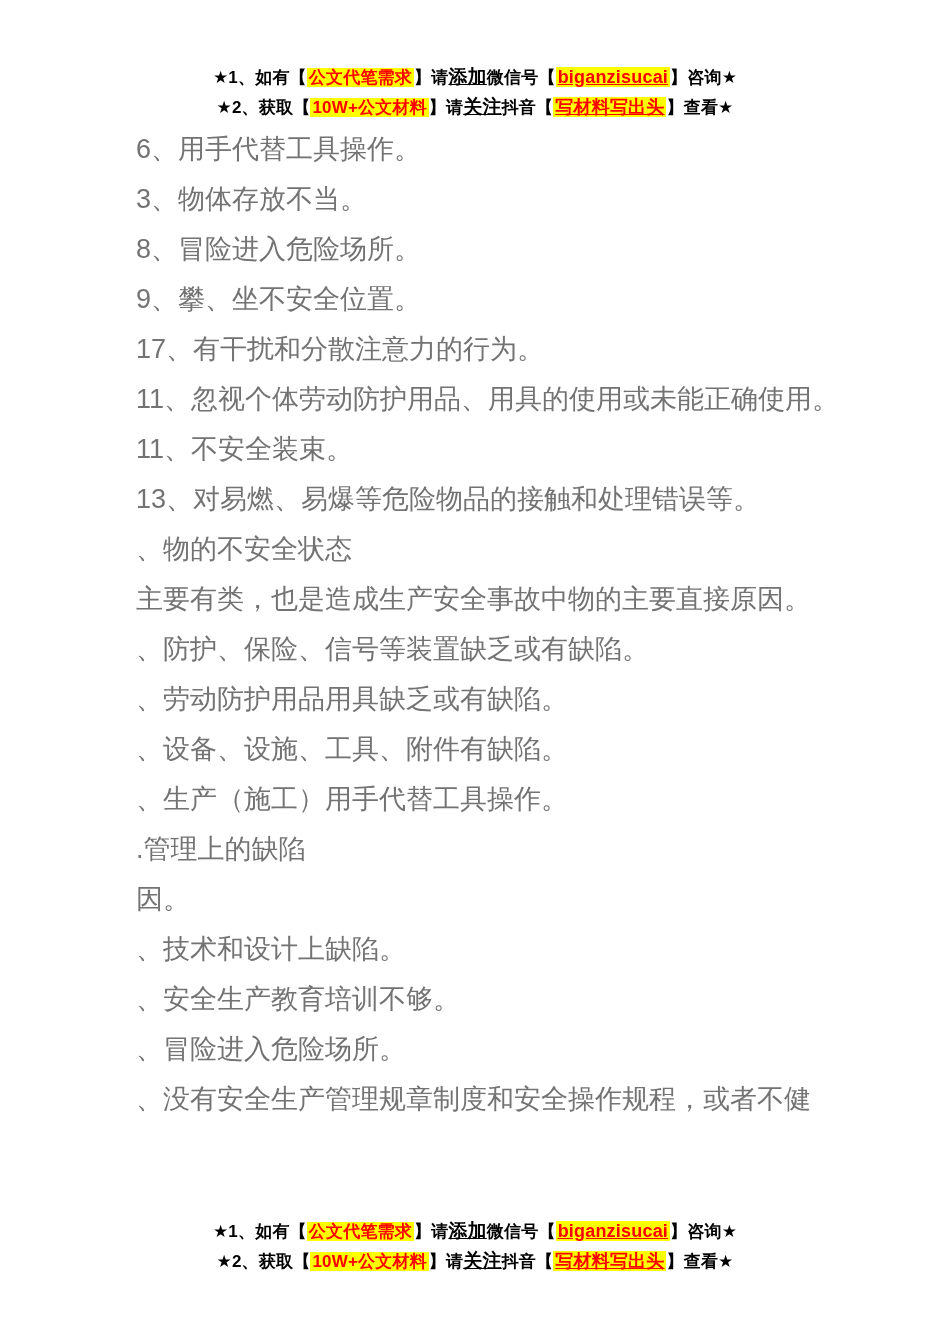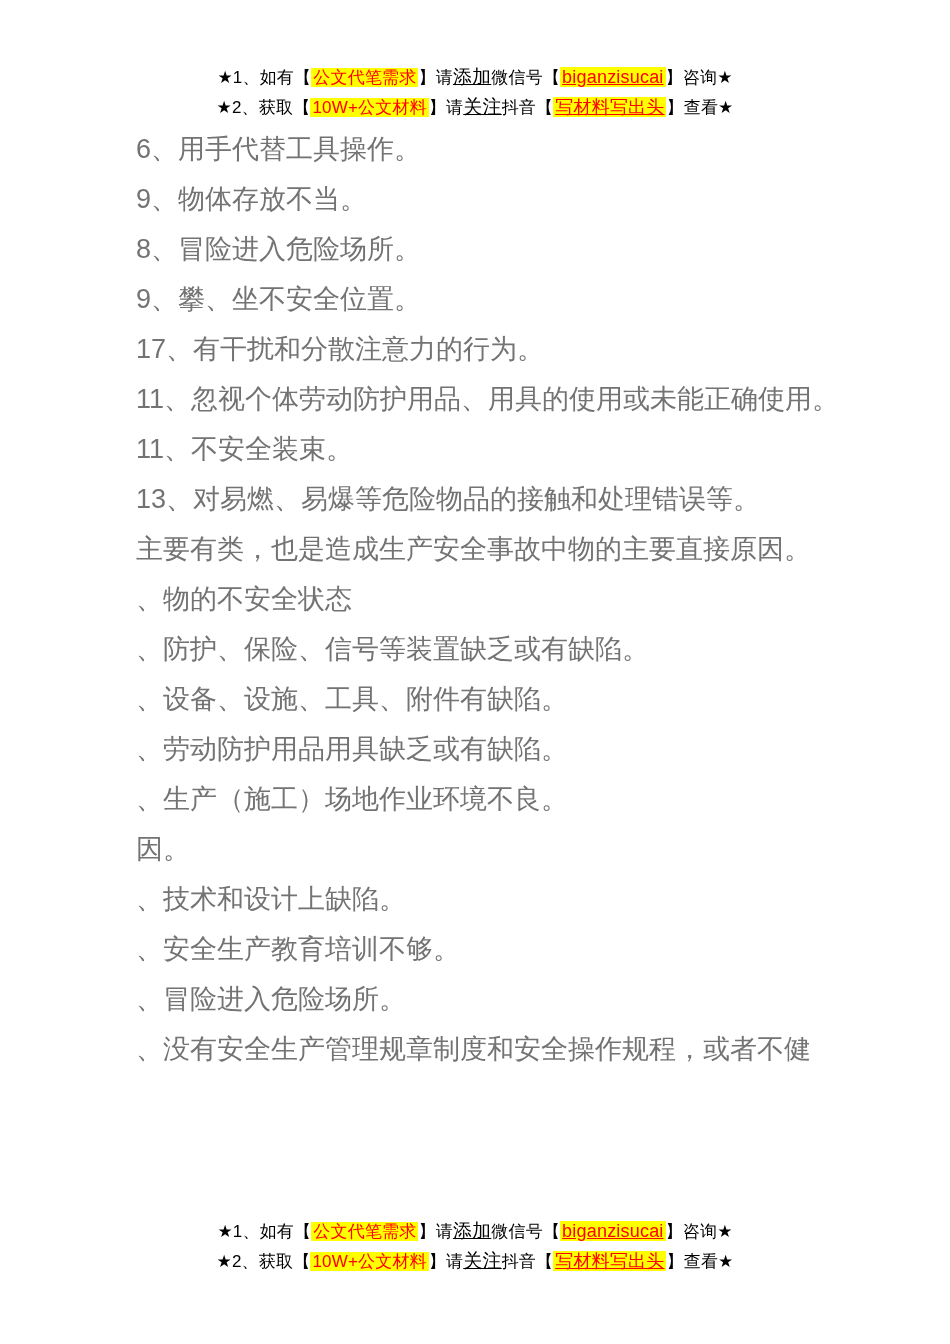--- a/index.html
+++ b/index.html
@@ -8,21 +8,21 @@
     width:950px;height:1344px;
     background:#ffffff;
     overflow:hidden;
     font-family:"Liberation Sans","DejaVu Sans",sans-serif;
     color:#000000;
   }
   
   .promo{
     position:absolute;left:0;width:100%;
     text-align:center;
-    font-weight:400;
+    font-weight:700;
     font-size:17px;
     line-height:29px;
     color:#000000;
     letter-spacing:0.2px;
   }
   .promo.top{top:62px;}
   .promo.bottom{top:1216px;}
   .promo-line{white-space:nowrap;}
   .hl{
     background:#ffff00;
@@ -65,33 +65,34 @@
     <div class="promo-line">
       <span>★1、如有【</span><span class="hl">公文代笔需求</span><span>】请</span><span class="ul">添加</span><span>微信号【</span><span class="hl-u">biganzisucai</span><span>】咨询★</span>
     </div>
     <div class="promo-line">
       <span>★2、获取【</span><span class="hl">10W+公文材料</span><span>】请</span><span class="ul">关注</span><span>抖音【</span><span class="hl-u">写材料写出头</span><span>】查看★</span>
     </div>
   </div>
 
   <main class="doc-body">
       <div class="body-line">6、用手代替工具操作。</div>
-      <div class="body-line">9、物体存放不当。</div>
+      <div class="body-line">3、物体存放不当。</div>
       <div class="body-line">8、冒险进入危险场所。</div>
       <div class="body-line">9、攀、坐不安全位置。</div>
       <div class="body-line">17、有干扰和分散注意力的行为。</div>
       <div class="body-line">11、忽视个体劳动防护用品、用具的使用或未能正确使用。</div>
       <div class="body-line">11、不安全装束。</div>
       <div class="body-line">13、对易燃、易爆等危险物品的接触和处理错误等。</div>
+      <div class="body-line">、物的不安全状态</div>
       <div class="body-line">主要有类，也是造成生产安全事故中物的主要直接原因。</div>
-      <div class="body-line">、物的不安全状态</div>
       <div class="body-line">、防护、保险、信号等装置缺乏或有缺陷。</div>
+      <div class="body-line">、劳动防护用品用具缺乏或有缺陷。</div>
       <div class="body-line">、设备、设施、工具、附件有缺陷。</div>
-      <div class="body-line">、劳动防护用品用具缺乏或有缺陷。</div>
-      <div class="body-line">、生产（施工）场地作业环境不良。</div>
+      <div class="body-line">、生产（施工）用手代替工具操作。</div>
+      <div class="body-line">.管理上的缺陷</div>
       <div class="body-line">因。</div>
       <div class="body-line">、技术和设计上缺陷。</div>
       <div class="body-line">、安全生产教育培训不够。</div>
       <div class="body-line">、冒险进入危险场所。</div>
       <div class="body-line">、没有安全生产管理规章制度和安全操作规程，或者不健</div>
     </main>
 
   <div class="promo bottom">
     <div class="promo-line">
       <span>★1、如有【</span><span class="hl">公文代笔需求</span><span>】请</span><span class="ul">添加</span><span>微信号【</span><span class="hl-u">biganzisucai</span><span>】咨询★</span>

